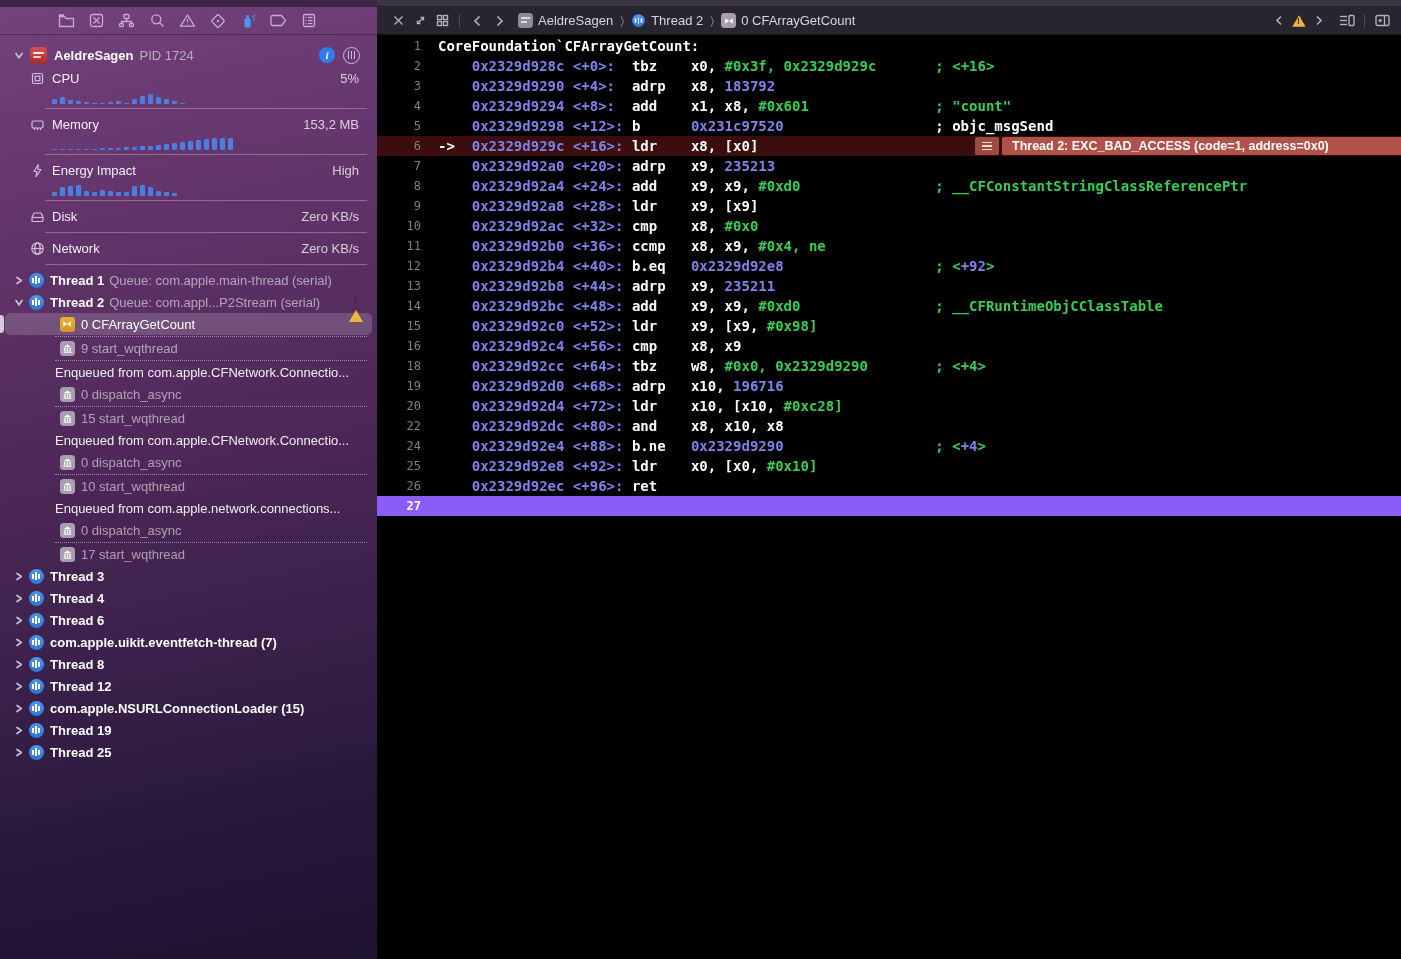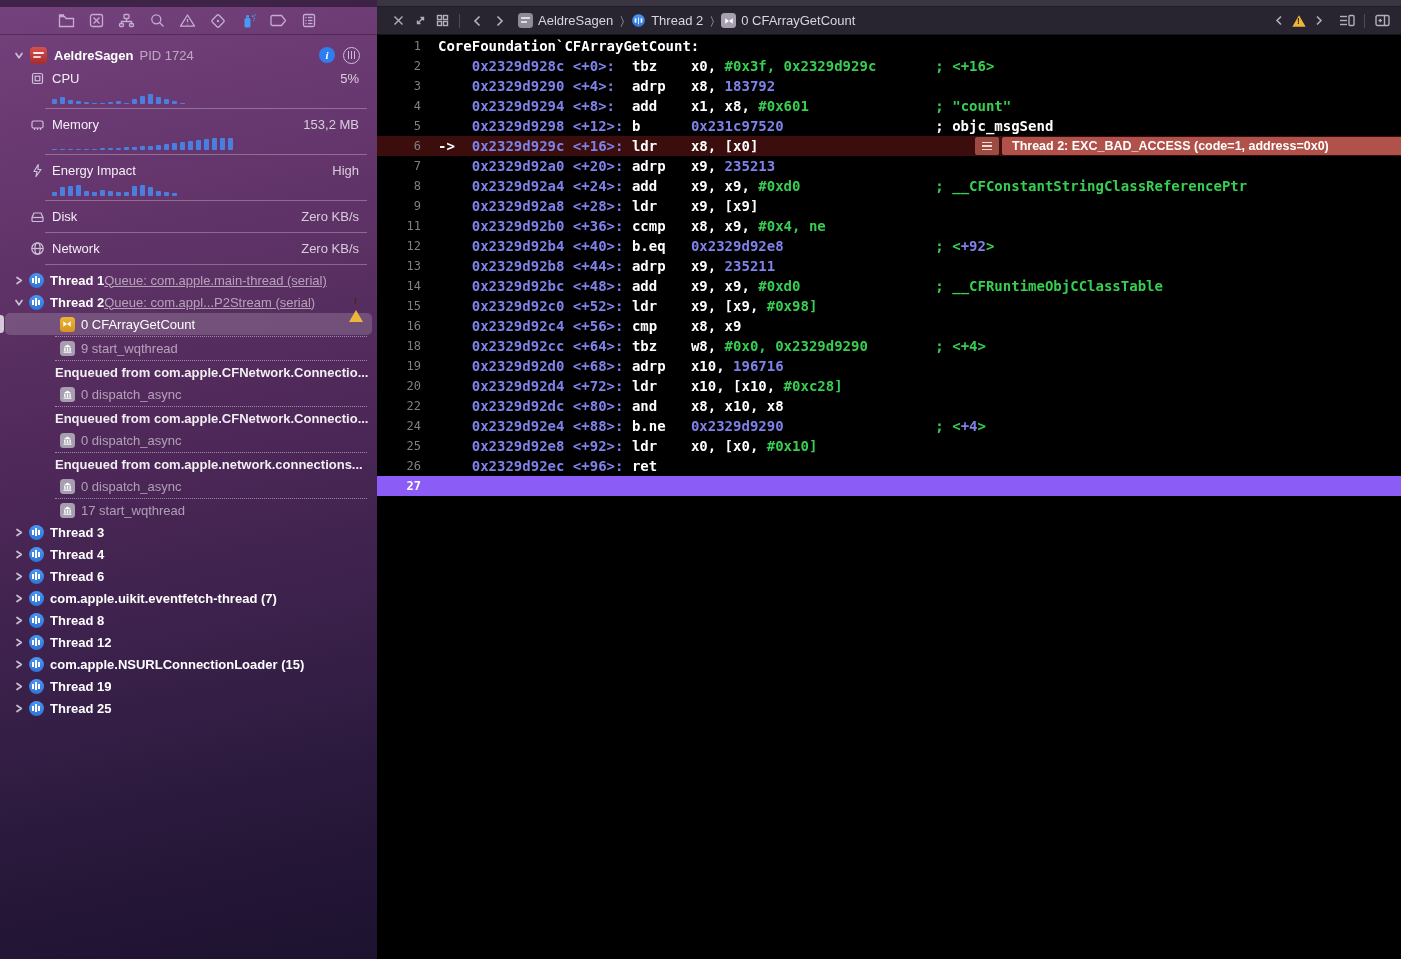--- a/index.html
+++ b/index.html
@@ -46,29 +46,29 @@
 
   #thread-list { margin-top:4px; }
   .trow { display:flex; align-items:center; height:22px; position:relative; font-size:13px; }
   .trow .disc { margin-left:12px; }
   .ticon { width:16px; height:16px; margin:0 6px 0 2px; display:flex; align-items:center; justify-content:center; flex:none; }
   .thread-circle { width:15px; height:15px; border-radius:50%; background:linear-gradient(180deg,#4a97f2,#2f74d8);
      display:flex; align-items:center; justify-content:center; gap:1.5px; }
   .thread-circle i { display:block; width:1.8px; background:#fff; }
   .thread-circle i:nth-child(1){height:5px;} .thread-circle i:nth-child(2){height:8px;} .thread-circle i:nth-child(3){height:5px;}
   .tlabel { color:#fff; font-weight:bold; white-space:nowrap; }
-  .tdetail { color:rgba(255,255,255,0.55); white-space:nowrap;text-decoration:underline; }
+  .tdetail { color:rgba(255,255,255,0.55); margin-left:5px; white-space:nowrap; }
   .trow.frame { padding-left:57px; }
   .trow.frame .tlabel { font-weight:normal; color:rgba(255,255,255,0.55); }
   .trow.frame.sel { }
   .trow .selbg { position:absolute; left:5px; right:5px; top:0; bottom:0; background:rgba(255,255,255,0.17); border-radius:5px; z-index:0; }
   .trow.sel .tlabel { color:#fff; }
   .trow > * { position:relative; z-index:1; }
   .trow.enqueued { padding-left:55px; }
-  .trow.enqueued .tlabel { font-weight:bold; color:rgba(255,255,255,0.92); }
+  .trow.enqueued .tlabel { font-weight:normal; color:rgba(255,255,255,0.92); }
   .framesep { height:2px; border-bottom:1px dotted rgba(255,255,255,0.45); margin:0 10px 0 55px; }
   .badge-sq { width:15px; height:15px; border-radius:3.5px; display:flex; align-items:center; justify-content:center; }
   .badge-sq.yellow { background:linear-gradient(180deg,#ecb434,#d9941f); }
   .badge-sq.grey { background:#a79fb0; }
   .twarn { position:absolute; right:14px; }
   .edge-pill { position:absolute; left:-3px; width:7px; height:18px; top:2px; border-radius:4px; background:rgba(255,255,255,0.75); z-index:2; }
 
   
   #editor { position:absolute; left:377px; top:0; width:1024px; height:959px; background:#000; }
   #editor-topstrip { height:7px; background:#3a3641; border-bottom:1px solid #211d29; }
@@ -404,38 +404,66 @@
       <rect x="3.2" y="7" width="2" height="5" fill="#fff"></rect>
               <rect x="7" y="7" width="2" height="5" fill="#fff"></rect>
               <rect x="10.8" y="7" width="2" height="5" fill="#fff"></rect>
       <rect x="2.2" y="12.5" width="11.6" height="1.6" fill="#fff"></rect>
     </svg>
   </span>
 </span>
         <span class="tlabel">0 dispatch_async</span>
       </div>
       <div class="framesep"></div>
-      <div class="trow enqueued">
-        <span class="tlabel">Enqueued from com.apple.CFNetwork.Connectio...</span>
-      </div>
       <div class="trow frame">
         <span class="ticon">
   <span class="badge-sq grey">
     <svg width="11" height="11" viewBox="0 0 16 16">
       <polygon points="2.5,6 13.5,6 8,2.2" fill="#fff"></polygon>
       <rect x="3.2" y="7" width="2" height="5" fill="#fff"></rect>
               <rect x="7" y="7" width="2" height="5" fill="#fff"></rect>
               <rect x="10.8" y="7" width="2" height="5" fill="#fff"></rect>
       <rect x="2.2" y="12.5" width="11.6" height="1.6" fill="#fff"></rect>
     </svg>
   </span>
 </span>
+        <span class="tlabel">15 start_wqthread</span>
+      </div>
+      <div class="trow enqueued">
+        <span class="tlabel">Enqueued from com.apple.CFNetwork.Connectio...</span>
+      </div>
+      <div class="trow frame">
+        <span class="ticon">
+  <span class="badge-sq grey">
+    <svg width="11" height="11" viewBox="0 0 16 16">
+      <polygon points="2.5,6 13.5,6 8,2.2" fill="#fff"></polygon>
+      <rect x="3.2" y="7" width="2" height="5" fill="#fff"></rect>
+              <rect x="7" y="7" width="2" height="5" fill="#fff"></rect>
+              <rect x="10.8" y="7" width="2" height="5" fill="#fff"></rect>
+      <rect x="2.2" y="12.5" width="11.6" height="1.6" fill="#fff"></rect>
+    </svg>
+  </span>
+</span>
         <span class="tlabel">0 dispatch_async</span>
       </div>
       <div class="framesep"></div>
+      <div class="trow frame">
+        <span class="ticon">
+  <span class="badge-sq grey">
+    <svg width="11" height="11" viewBox="0 0 16 16">
+      <polygon points="2.5,6 13.5,6 8,2.2" fill="#fff"></polygon>
+      <rect x="3.2" y="7" width="2" height="5" fill="#fff"></rect>
+              <rect x="7" y="7" width="2" height="5" fill="#fff"></rect>
+              <rect x="10.8" y="7" width="2" height="5" fill="#fff"></rect>
+      <rect x="2.2" y="12.5" width="11.6" height="1.6" fill="#fff"></rect>
+    </svg>
+  </span>
+</span>
+        <span class="tlabel">10 start_wqthread</span>
+      </div>
       <div class="trow enqueued">
         <span class="tlabel">Enqueued from com.apple.network.connections...</span>
       </div>
       <div class="trow frame">
         <span class="ticon">
   <span class="badge-sq grey">
     <svg width="11" height="11" viewBox="0 0 16 16">
       <polygon points="2.5,6 13.5,6 8,2.2" fill="#fff"></polygon>
       <rect x="3.2" y="7" width="2" height="5" fill="#fff"></rect>
               <rect x="7" y="7" width="2" height="5" fill="#fff"></rect>
@@ -693,20 +721,21 @@
   <div id="codearea">
       <div class="line"><span class="ln">1</span><span class="codetext"><span class="seg-w">CoreFoundation`CFArrayGetCount:</span></span></div>
       <div class="line"><span class="ln">2</span><span class="codetext"><span class="seg-a">    0x2329d928c &lt;+0&gt;:  </span><span class="seg-w">tbz    </span><span class="seg-w">x0, </span><span class="seg-g">#0x3f, 0x2329d929c</span><span class="seg-w">       </span><span class="seg-g">; &lt;+16&gt;</span></span></div>
       <div class="line"><span class="ln">3</span><span class="codetext"><span class="seg-a">    0x2329d9290 &lt;+4&gt;:  </span><span class="seg-w">adrp   </span><span class="seg-w">x8, </span><span class="seg-a">183792</span></span></div>
       <div class="line"><span class="ln">4</span><span class="codetext"><span class="seg-a">    0x2329d9294 &lt;+8&gt;:  </span><span class="seg-w">add    </span><span class="seg-w">x1, x8, </span><span class="seg-g">#0x601</span><span class="seg-w">               </span><span class="seg-g">; "count"</span></span></div>
       <div class="line"><span class="ln">5</span><span class="codetext"><span class="seg-a">    0x2329d9298 &lt;+12&gt;: </span><span class="seg-w">b      </span><span class="seg-a">0x231c97520</span><span class="seg-w">                  </span><span class="seg-w">; objc_msgSend</span></span></div>
       <div class="line crash"><span class="ln">6</span><span class="codetext"><span class="seg-w">-&gt; </span><span class="seg-a"> 0x2329d929c &lt;+16&gt;: </span><span class="seg-w">ldr    </span><span class="seg-w">x8, [x0]</span></span><span id="annotation"><span class="ann-icon"><i></i><i></i><i></i></span><span class="ann-banner">Thread 2: EXC_BAD_ACCESS (code=1, address=0x0)</span></span></div>
       <div class="line"><span class="ln">7</span><span class="codetext"><span class="seg-a">    0x2329d92a0 &lt;+20&gt;: </span><span class="seg-w">adrp   </span><span class="seg-w">x9, </span><span class="seg-a">235213</span></span></div>
       <div class="line"><span class="ln">8</span><span class="codetext"><span class="seg-a">    0x2329d92a4 &lt;+24&gt;: </span><span class="seg-w">add    </span><span class="seg-w">x9, x9, </span><span class="seg-g">#0xd0</span><span class="seg-w">                </span><span class="seg-g">; __CFConstantStringClassReferencePtr</span></span></div>
       <div class="line"><span class="ln">9</span><span class="codetext"><span class="seg-a">    0x2329d92a8 &lt;+28&gt;: </span><span class="seg-w">ldr    </span><span class="seg-w">x9, [x9]</span></span></div>
+      <div class="line"><span class="ln">10</span><span class="codetext"><span class="seg-a">    0x2329d92ac &lt;+32&gt;: </span><span class="seg-w">cmp    </span><span class="seg-w">x8, </span><span class="seg-g">#0x0</span></span></div>
       <div class="line"><span class="ln">11</span><span class="codetext"><span class="seg-a">    0x2329d92b0 &lt;+36&gt;: </span><span class="seg-w">ccmp   </span><span class="seg-w">x8, x9, </span><span class="seg-g">#0x4, ne</span></span></div>
       <div class="line"><span class="ln">12</span><span class="codetext"><span class="seg-a">    0x2329d92b4 &lt;+40&gt;: </span><span class="seg-w">b.eq   </span><span class="seg-a">0x2329d92e8</span><span class="seg-w">                  </span><span class="seg-g">; &lt;</span><span class="seg-a">+92</span><span class="seg-g">&gt;</span></span></div>
       <div class="line"><span class="ln">13</span><span class="codetext"><span class="seg-a">    0x2329d92b8 &lt;+44&gt;: </span><span class="seg-w">adrp   </span><span class="seg-w">x9, </span><span class="seg-a">235211</span></span></div>
       <div class="line"><span class="ln">14</span><span class="codetext"><span class="seg-a">    0x2329d92bc &lt;+48&gt;: </span><span class="seg-w">add    </span><span class="seg-w">x9, x9, </span><span class="seg-g">#0xd0</span><span class="seg-w">                </span><span class="seg-g">; __CFRuntimeObjCClassTable</span></span></div>
       <div class="line"><span class="ln">15</span><span class="codetext"><span class="seg-a">    0x2329d92c0 &lt;+52&gt;: </span><span class="seg-w">ldr    </span><span class="seg-w">x9, [x9, </span><span class="seg-g">#0x98]</span></span></div>
       <div class="line"><span class="ln">16</span><span class="codetext"><span class="seg-a">    0x2329d92c4 &lt;+56&gt;: </span><span class="seg-w">cmp    </span><span class="seg-w">x8, x9</span></span></div>
       <div class="line"><span class="ln">18</span><span class="codetext"><span class="seg-a">    0x2329d92cc &lt;+64&gt;: </span><span class="seg-w">tbz    </span><span class="seg-w">w8, </span><span class="seg-g">#0x0, 0x2329d9290</span><span class="seg-w">        </span><span class="seg-g">; &lt;+4&gt;</span></span></div>
       <div class="line"><span class="ln">19</span><span class="codetext"><span class="seg-a">    0x2329d92d0 &lt;+68&gt;: </span><span class="seg-w">adrp   </span><span class="seg-w">x10, </span><span class="seg-a">196716</span></span></div>
       <div class="line"><span class="ln">20</span><span class="codetext"><span class="seg-a">    0x2329d92d4 &lt;+72&gt;: </span><span class="seg-w">ldr    </span><span class="seg-w">x10, [x10, </span><span class="seg-g">#0xc28]</span></span></div>
       <div class="line"><span class="ln">22</span><span class="codetext"><span class="seg-a">    0x2329d92dc &lt;+80&gt;: </span><span class="seg-w">and    </span><span class="seg-w">x8, x10, x8</span></span></div>

